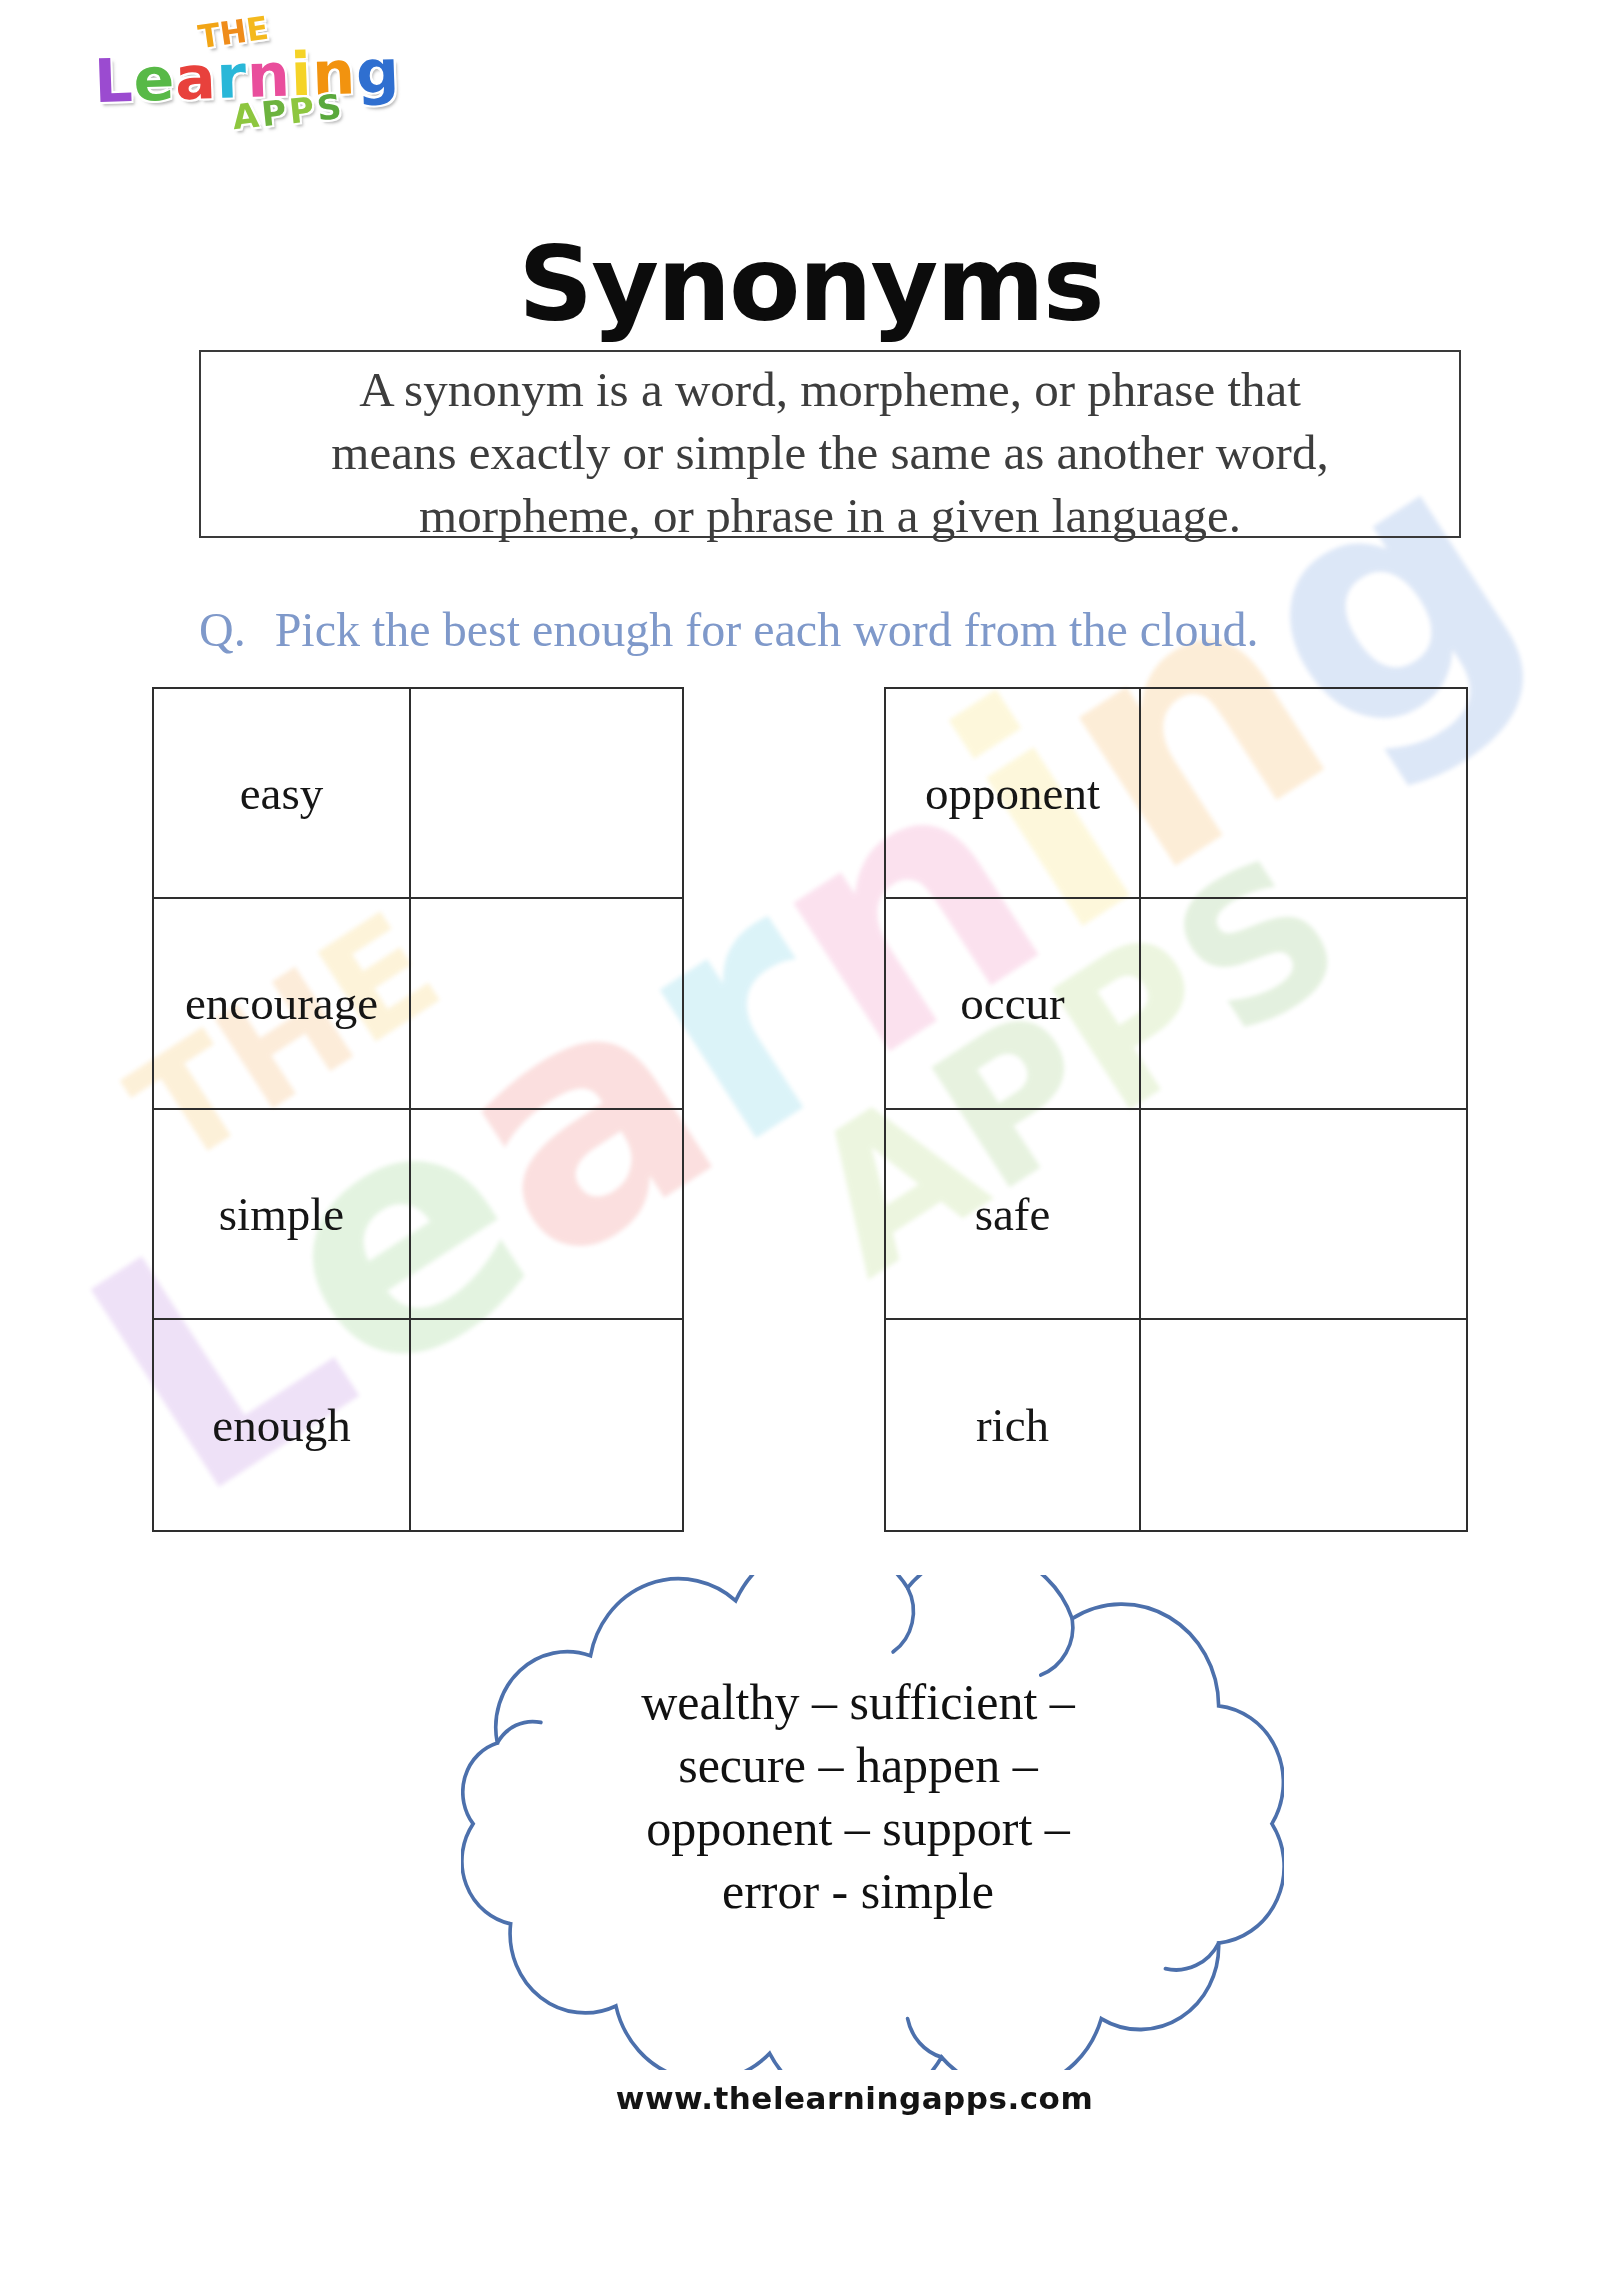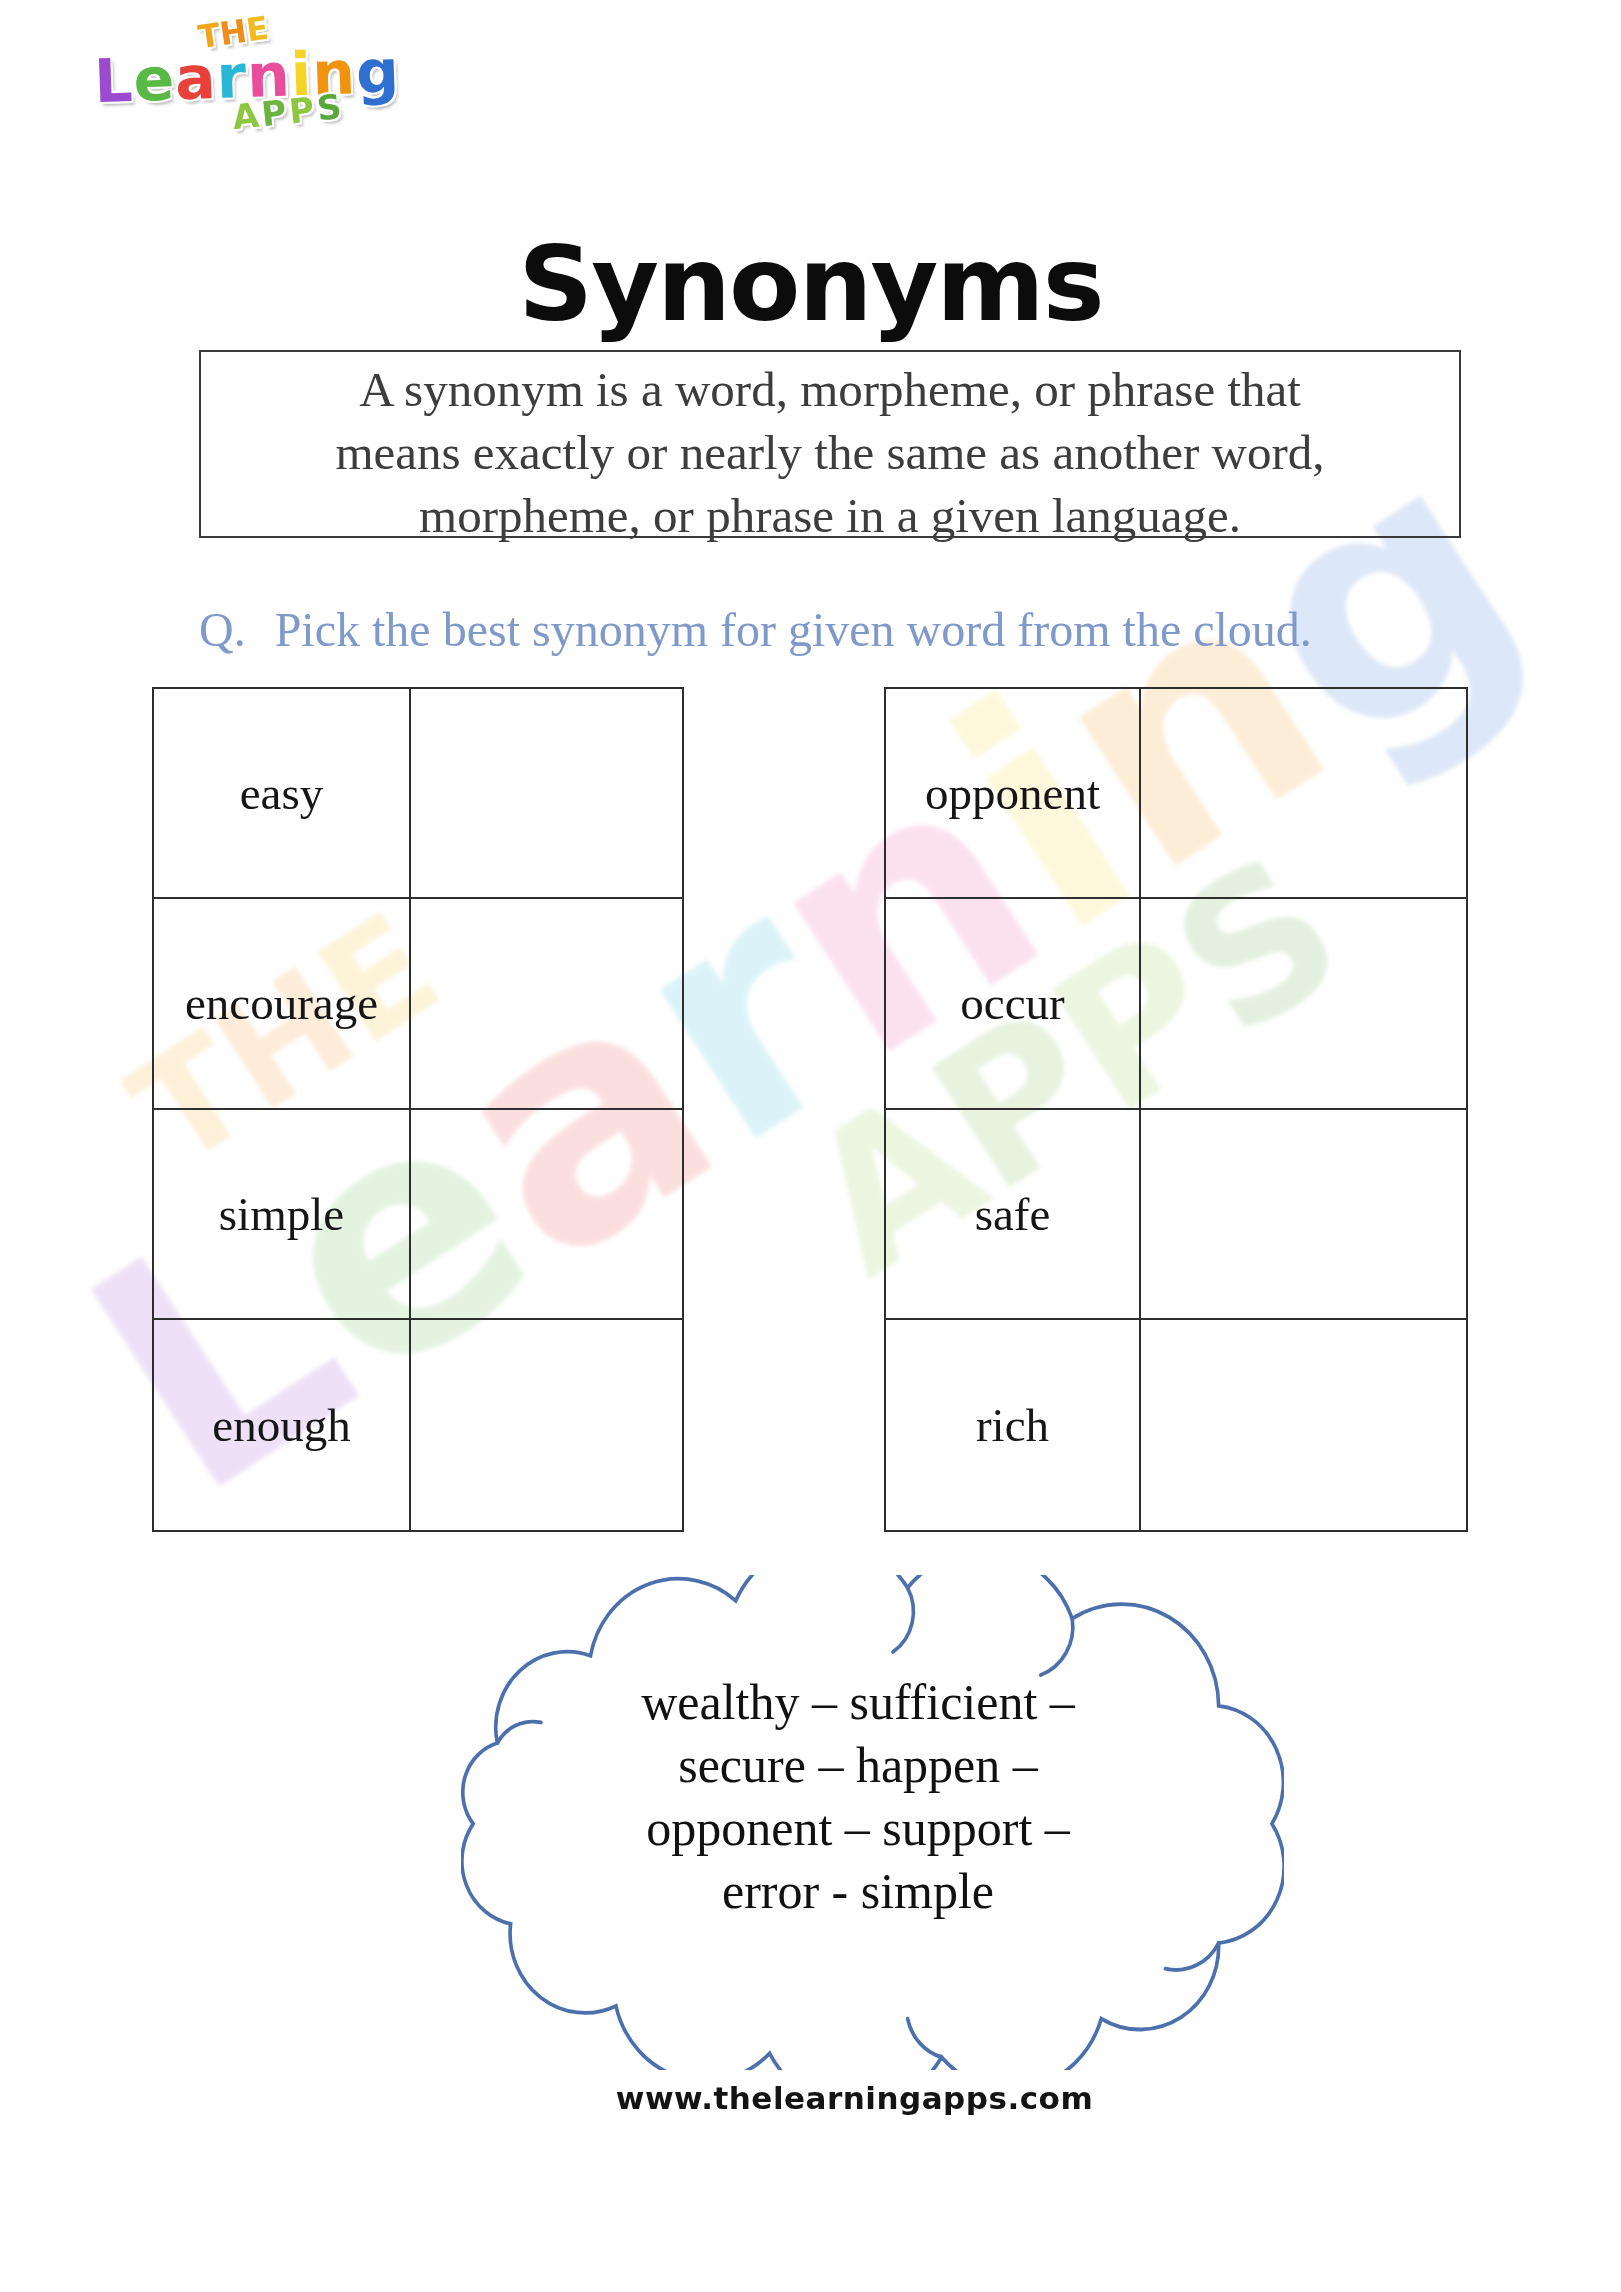--- a/index.html
+++ b/index.html
@@ -95,26 +95,26 @@
   <div id="logo">
     <div class="logo-the"><span style="color: rgb(242, 165, 22);">T</span><span style="color: rgb(239, 140, 27);">H</span><span style="color: rgb(244, 185, 29);">E</span></div>
     <div class="logo-learning"><span style="color: rgb(155, 75, 208);">L</span><span style="color: rgb(88, 185, 71);">e</span><span style="color: rgb(232, 65, 60);">a</span><span style="color: rgb(41, 183, 216);">r</span><span style="color: rgb(233, 78, 156);">n</span><span style="color: rgb(245, 211, 39);">i</span><span style="color: rgb(242, 147, 15);">n</span><span style="color: rgb(47, 111, 208);">g</span></div>
     <div class="logo-apps"><span style="color: rgb(141, 198, 63);">A</span><span style="color: rgb(109, 179, 63);">P</span><span style="color: rgb(141, 198, 63);">P</span><span style="color: rgb(90, 168, 60);">S</span></div>
   </div>
 
   <div id="title">Synonyms</div>
 
   <div id="defbox">
       <div>A synonym is a word, morpheme, or phrase that</div>
-      <div>means exactly or nearly the same as another word,</div>
+      <div>means exactly or simple the same as another word,</div>
       <div>morpheme, or phrase in a given language.</div>
     </div>
 
   <div id="question" style="color: rgb(127, 153, 202);">
-    <span class="qlabel">Q.</span><span class="qtext">Pick the best synonym for given word from the cloud.</span>
+    <span class="qlabel">Q.</span><span class="qtext">Pick the best enough for each word from the cloud.</span>
   </div>
 
   <div id="table-left" class="wtable">
       <div class="wrow">
         <div class="wcell">easy</div>
         <div class="acell"></div>
       </div>
       <div class="wrow">
         <div class="wcell">encourage</div>
         <div class="acell"></div>

